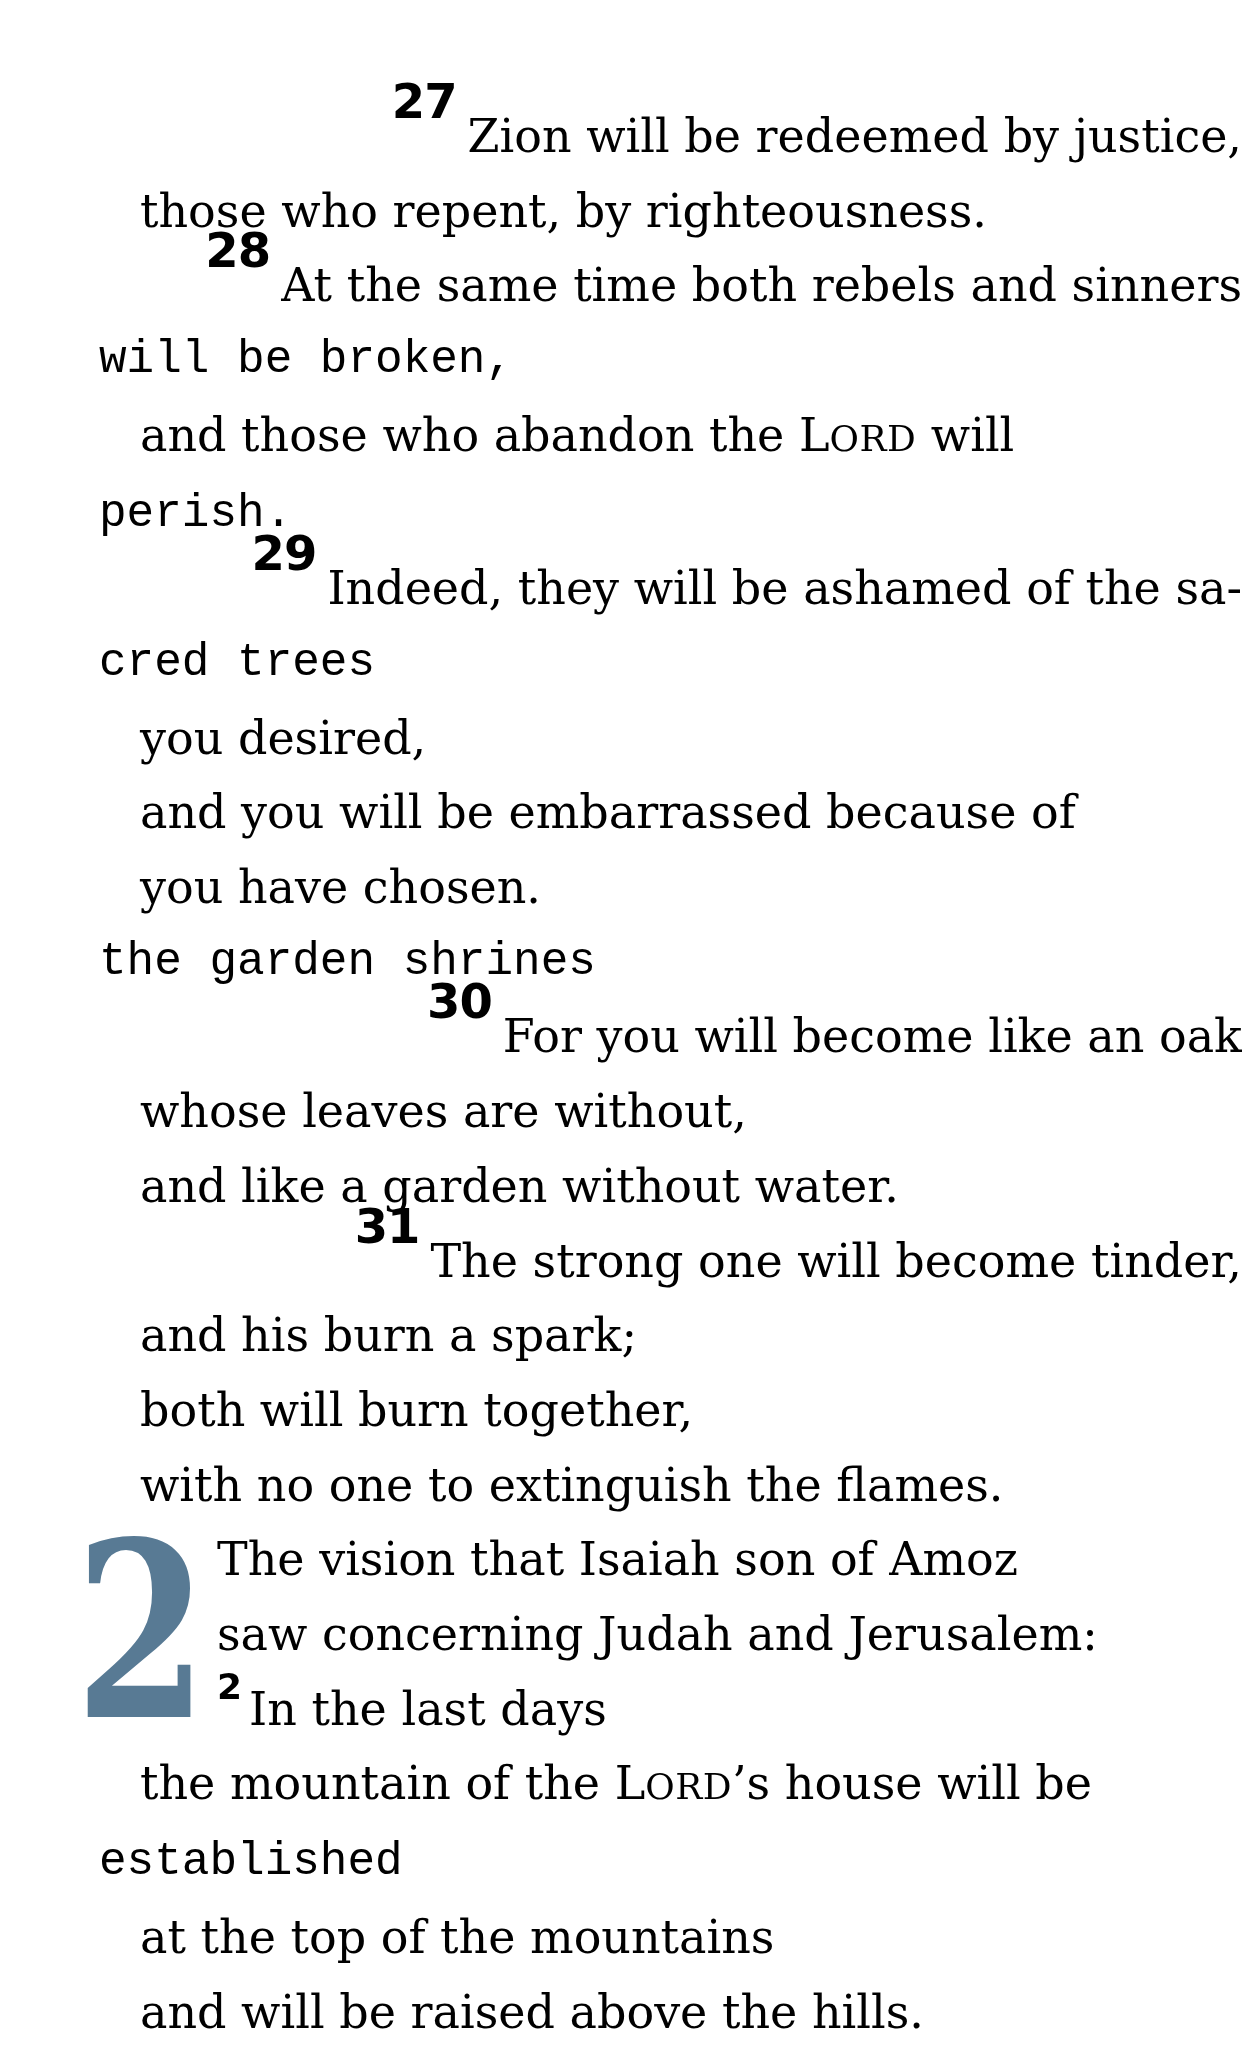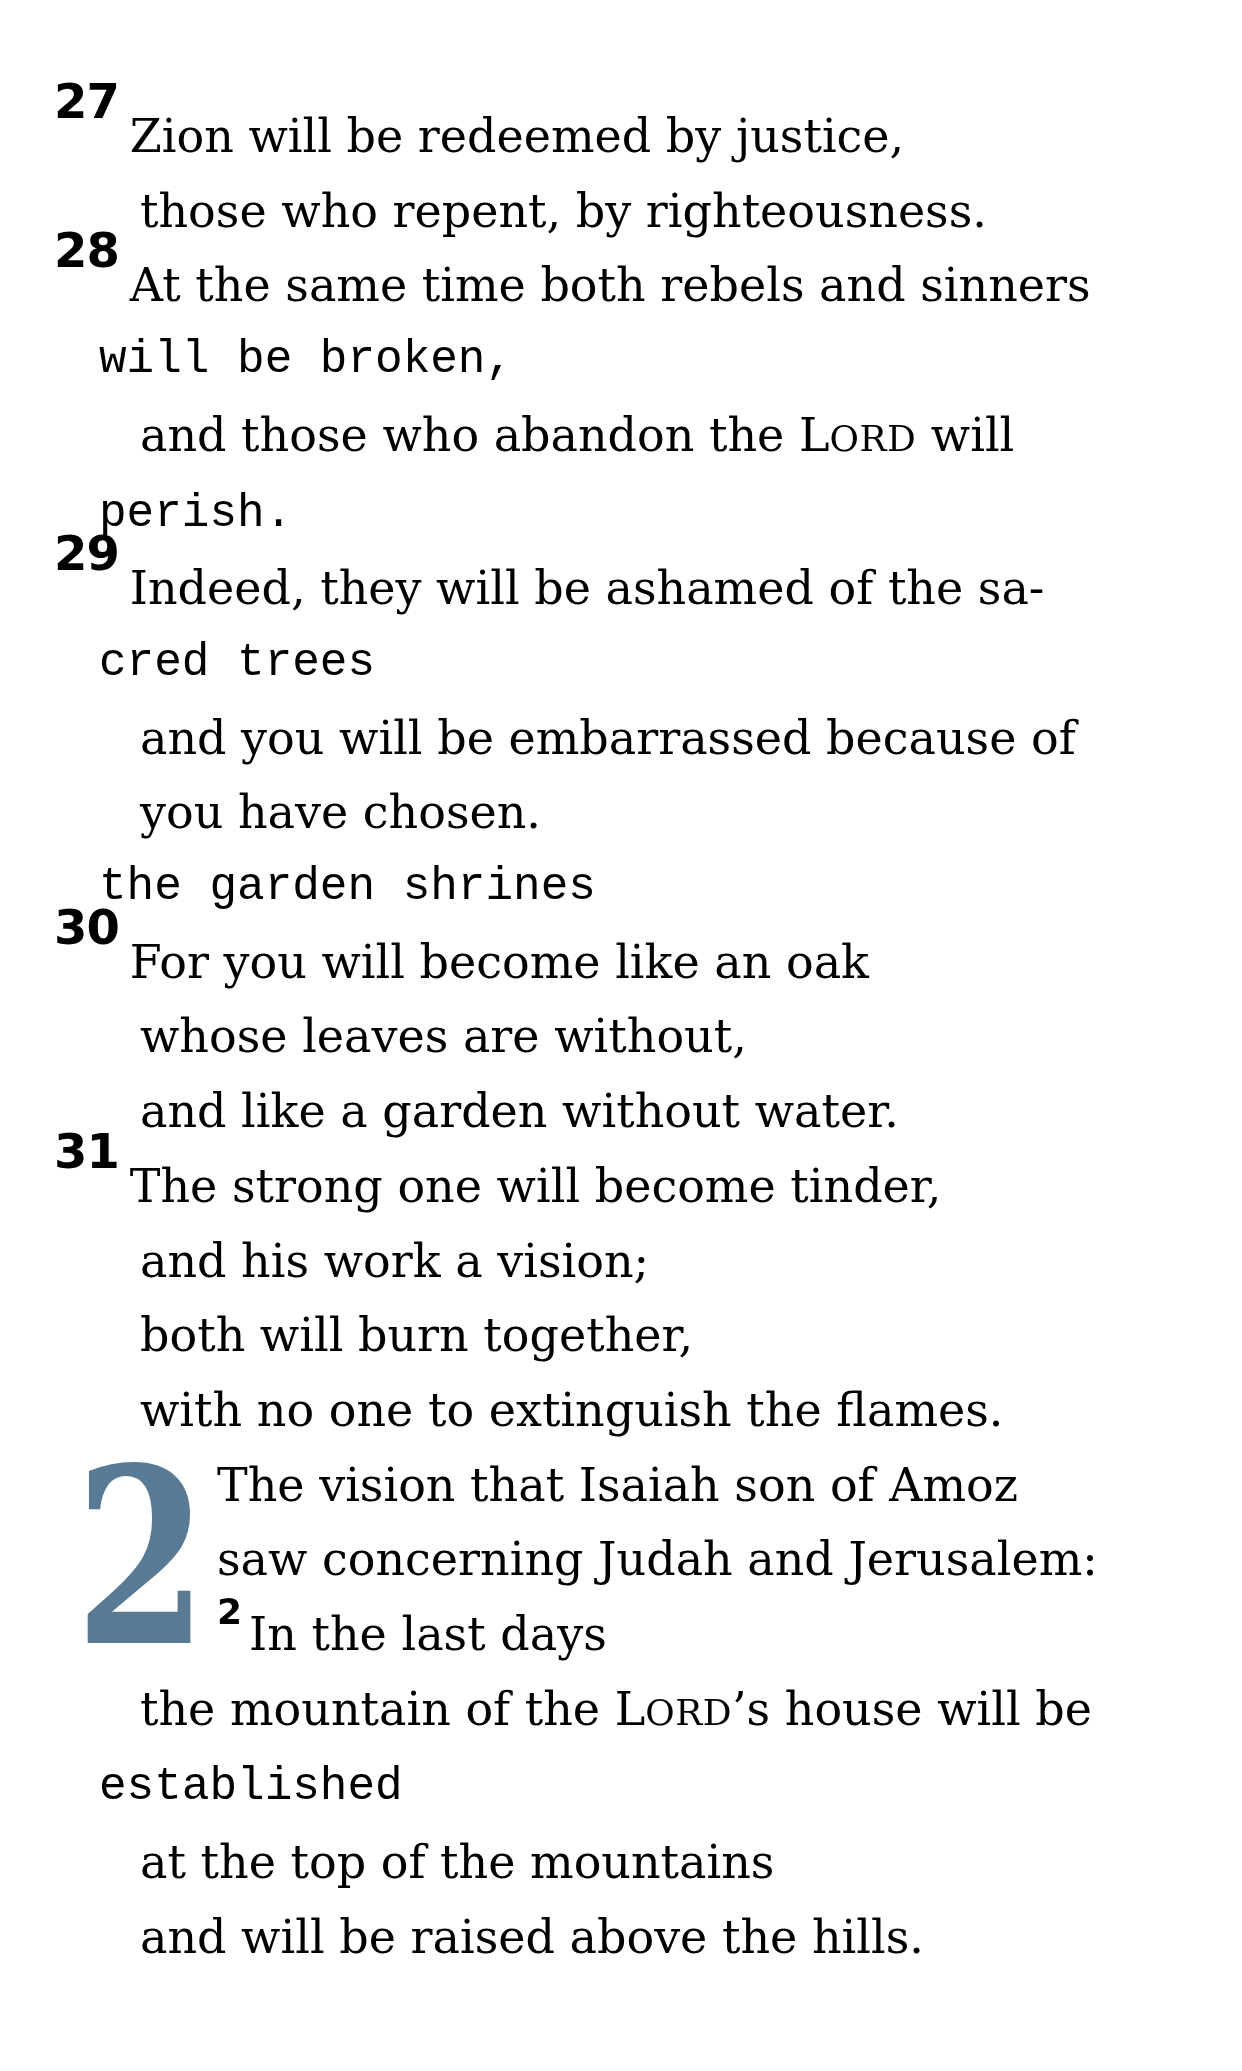--- a/index.html
+++ b/index.html
@@ -11,21 +11,21 @@
     background: var(--paper);
     overflow: hidden;
     font-family: "DejaVu Serif", "Liberation Serif", serif;
     font-size: 46px;
     line-height: 74.7px;
     color: var(--ink);
     box-sizing: border-box;
     padding-top: 99px;
   }
   .line { white-space: nowrap; }
-  .line.a    { padding-left: 54px;  }  
+  .line.a    { padding-left: 54px; text-align: right;  }  
   .line.b    { padding-left: 140px; }  
   .line.wrap { padding-left: 99px; font-family: Liberation Mono, monospace;  }  
   .line.intro, .line.drop { padding-left: 4px; } 
 
   .vnum {
     font-family: "DejaVu Sans", "Liberation Sans", sans-serif;
     font-weight: bold;
     font-size: 48px;
     line-height: 0;
     display: inline-block;
@@ -64,28 +64,29 @@
 <div class="page">
   <div id="ch1">
       <div class="line a"><span class="vnum">27</span>Zion will be redeemed by justice,</div>
       <div class="line b">those who repent, by righteousness.</div>
       <div class="line a"><span class="vnum">28</span>At the same time both rebels and sinners</div>
       <div class="line wrap">will be broken,</div>
       <div class="line b">and those who abandon the L<span class="sc">ORD</span> will</div>
       <div class="line wrap">perish.</div>
       <div class="line a"><span class="vnum">29</span>Indeed, they will be ashamed of the sa-</div>
       <div class="line wrap">cred trees</div>
+      <div class="line b">you desired,</div>
       <div class="line b">and you will be embarrassed because of</div>
       <div class="line b">you have chosen.</div>
       <div class="line wrap">the garden shrines</div>
       <div class="line a"><span class="vnum">30</span>For you will become like an oak</div>
       <div class="line b">whose leaves are without,</div>
       <div class="line b">and like a garden without water.</div>
       <div class="line a"><span class="vnum">31</span>The strong one will become tinder,</div>
-      <div class="line b">and his work a vision;</div>
+      <div class="line b">and his burn a spark;</div>
       <div class="line b">both will burn together,</div>
       <div class="line b">with no one to extinguish the flames.</div>
     </div>
   <div id="ch2">
     <div class="dropcap"><span class="dc">2</span></div>
   <div class="line intro">The vision that Isaiah son of Amoz</div>
       <div class="line intro">saw concerning Judah and Jerusalem:</div>
       <div class="line drop"><span class="vnum small">2</span>In the last days</div>
       <div class="line b">the mountain of the L<span class="sc">ORD</span>’s house will be</div>
       <div class="line wrap">established</div>

